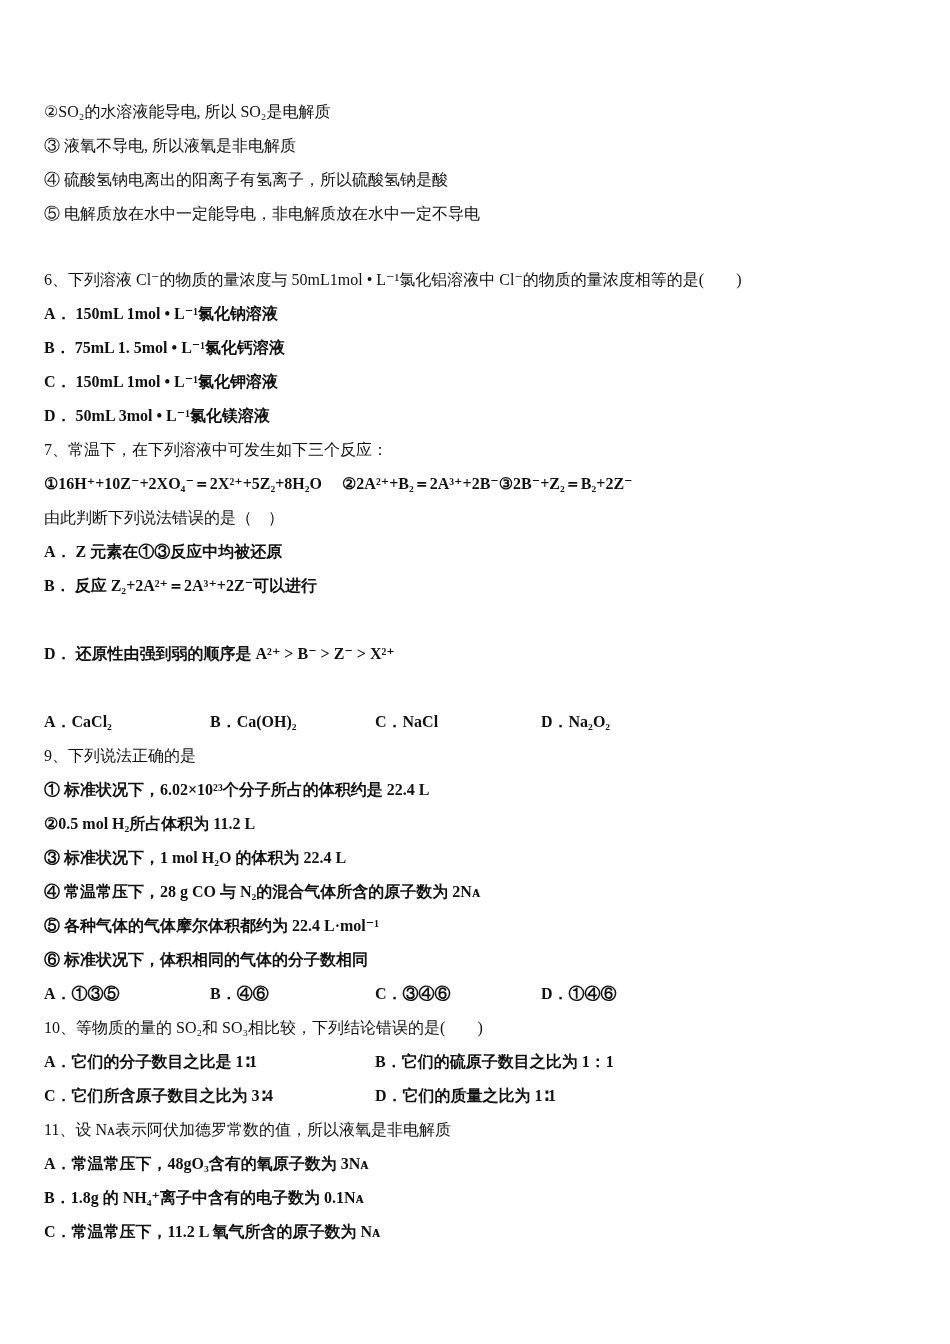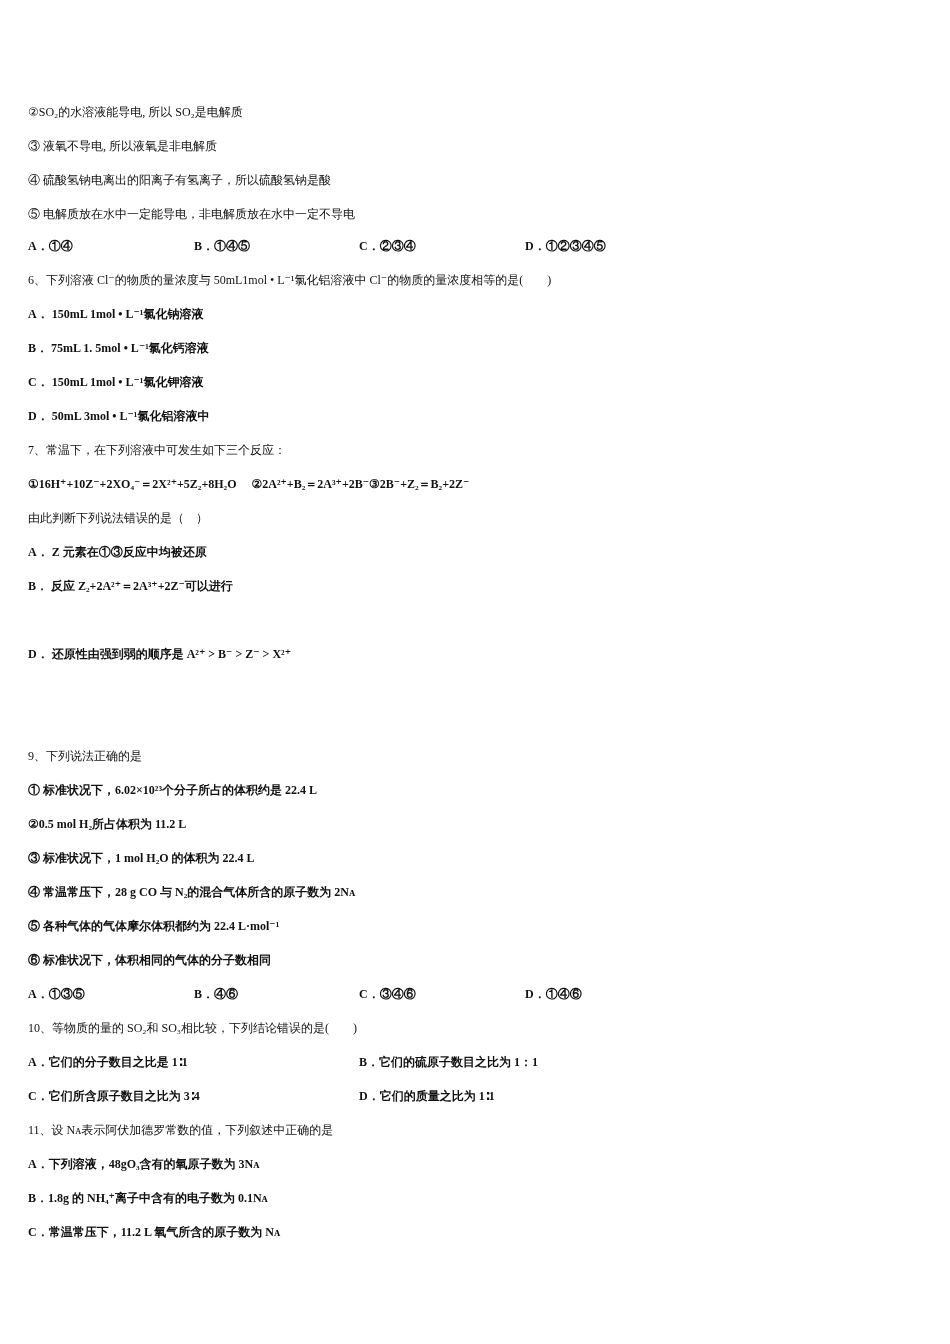--- a/index.html
+++ b/index.html
@@ -1,20 +1,20 @@
 <!DOCTYPE html>
 <html><head>
 <meta charset="utf-8">
 <style>
   html, body { margin: 0; padding: 0; background: #ffffff; }
   body { width: 950px; height: 1344px; position: relative; overflow: hidden;
          font-family: "Liberation Serif", "DejaVu Serif", serif; color: #111; }
   .page { position: absolute; left: 0; top: 0; width: 950px; height: 1344px; }
-  .line { position: absolute; left: 28px; height: 28px; line-height: 28px;
-          font-size: 12px; white-space: nowrap; font-weight: bold; }
+  .line { position: absolute; left: 44px; height: 28px; line-height: 28px;
+          font-size: 16px; white-space: nowrap; font-weight: bold; }
   .line.light { font-weight: normal; }
   .qnum { font-weight: normal; font-family: "Liberation Serif", serif; }
   .col { position: absolute; top: 0; white-space: nowrap; }
 </style>
 </head>
 <body>
 
 <div class="page">
 
   <div class="line light" style="top:98px">
@@ -23,44 +23,44 @@
   <div class="line light" style="top:132px">
     <span>③ 液氧不导电, 所以液氧是非电解质</span>
   </div>
   <div class="line light" style="top:166px">
     <span>④ 硫酸氢钠电离出的阳离子有氢离子，所以硫酸氢钠是酸</span>
   </div>
   <div class="line light" style="top:200px">
     <span>⑤ 电解质放在水中一定能导电，非电解质放在水中一定不导电</span>
   </div>
 
-  <div class="line" style="top:232px; width:860px">
-    <span class="col" style="left:0">A．①④</span>
-    <span class="col" style="left:166px">B．①④⑤</span>
-    <span class="col" style="left:331px">C．②③④</span>
-    <span class="col" style="left:497px">D．①②③④⑤</span>
-  </div>
 
   <div class="line light" style="top:266px">
     <span class="qnum">6、</span><span>下列溶液 Cl⁻的物质的量浓度与 50mL1mol • L⁻¹氯化铝溶液中 Cl⁻的物质的量浓度相等的是(　　)</span>
   </div>
   <div class="line" style="top:300px"><span>A． 150mL  1mol • L⁻¹氯化钠溶液</span></div>
   <div class="line" style="top:334px"><span>B． 75mL  1. 5mol • L⁻¹氯化钙溶液</span></div>
   <div class="line" style="top:368px"><span>C． 150mL  1mol • L⁻¹氯化钾溶液</span></div>
-  <div class="line" style="top:402px"><span>D． 50mL  3mol • L⁻¹氯化铝溶液中</span></div>
+  <div class="line" style="top:402px"><span>D． 50mL  3mol • L⁻¹氯化镁溶液</span></div>
 
   <div class="line light" style="top:436px">
     <span class="qnum">7、</span><span>常温下，在下列溶液中可发生如下三个反应：</span>
   </div>
   <div class="line" style="top:470px"><span>①16H⁺+10Z⁻+2XO₄⁻＝2X²⁺+5Z₂+8H₂O　 ②2A²⁺+B₂＝2A³⁺+2B⁻③2B⁻+Z₂＝B₂+2Z⁻</span></div>
   <div class="line light" style="top:504px"><span>由此判断下列说法错误的是（　）</span></div>
   <div class="line" style="top:538px"><span>A． Z 元素在①③反应中均被还原</span></div>
   <div class="line" style="top:572px"><span>B． 反应 Z₂+2A²⁺＝2A³⁺+2Z⁻可以进行</span></div>
   <div class="line" style="top:640px"><span>D． 还原性由强到弱的顺序是 A²⁺ &gt; B⁻ &gt; Z⁻ &gt; X²⁺</span></div>
 
+  <div class="line" style="top:708px; width:860px">
+    <span class="col" style="left:0">A．CaCl₂</span>
+    <span class="col" style="left:166px">B．Ca(OH)₂</span>
+    <span class="col" style="left:331px">C．NaCl</span>
+    <span class="col" style="left:497px">D．Na₂O₂</span>
+  </div>
 
   <div class="line light" style="top:742px">
     <span class="qnum">9、</span><span>下列说法正确的是</span>
   </div>
   <div class="line" style="top:776px"><span>① 标准状况下，6.02×10²³个分子所占的体积约是 22.4 L</span></div>
   <div class="line" style="top:810px"><span>②0.5 mol H₂所占体积为 11.2 L</span></div>
   <div class="line" style="top:844px"><span>③ 标准状况下，1 mol H₂O 的体积为 22.4 L</span></div>
   <div class="line" style="top:878px"><span>④ 常温常压下，28 g CO 与 N₂的混合气体所含的原子数为 2Nᴀ</span></div>
   <div class="line" style="top:912px"><span>⑤ 各种气体的气体摩尔体积都约为 22.4 L·mol⁻¹</span></div>
   <div class="line" style="top:980px; width:860px">
@@ -77,19 +77,19 @@
   <div class="line" style="top:1048px; width:860px">
     <span class="col" style="left:0">A．它们的分子数目之比是 1∶1</span>
     <span class="col" style="left:331px">B．它们的硫原子数目之比为 1：1</span>
   </div>
   <div class="line" style="top:1082px; width:860px">
     <span class="col" style="left:0">C．它们所含原子数目之比为 3∶4</span>
     <span class="col" style="left:331px">D．它们的质量之比为 1∶1</span>
   </div>
 
   <div class="line light" style="top:1116px">
-    <span class="qnum">11、</span><span>设 Nᴀ表示阿伏加德罗常数的值，下列叙述中正确的是</span>
+    <span class="qnum">11、</span><span>设 Nᴀ表示阿伏加德罗常数的值，所以液氧是非电解质</span>
   </div>
-  <div class="line" style="top:1150px"><span>A．下列溶液，48gO₃含有的氧原子数为 3Nᴀ</span></div>
+  <div class="line" style="top:1150px"><span>A．常温常压下，48gO₃含有的氧原子数为 3Nᴀ</span></div>
   <div class="line" style="top:1184px"><span>B．1.8g 的 NH₄⁺离子中含有的电子数为 0.1Nᴀ</span></div>
   <div class="line" style="top:1218px"><span>C．常温常压下，11.2 L 氧气所含的原子数为 Nᴀ</span></div>
 
 </div>
 
 </body></html>

